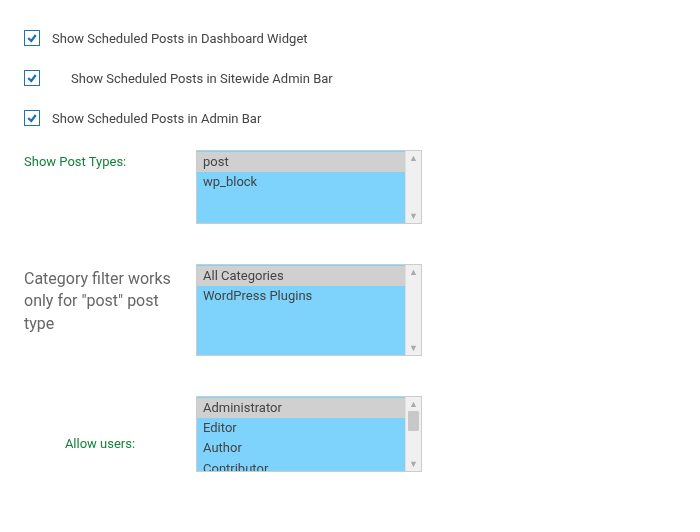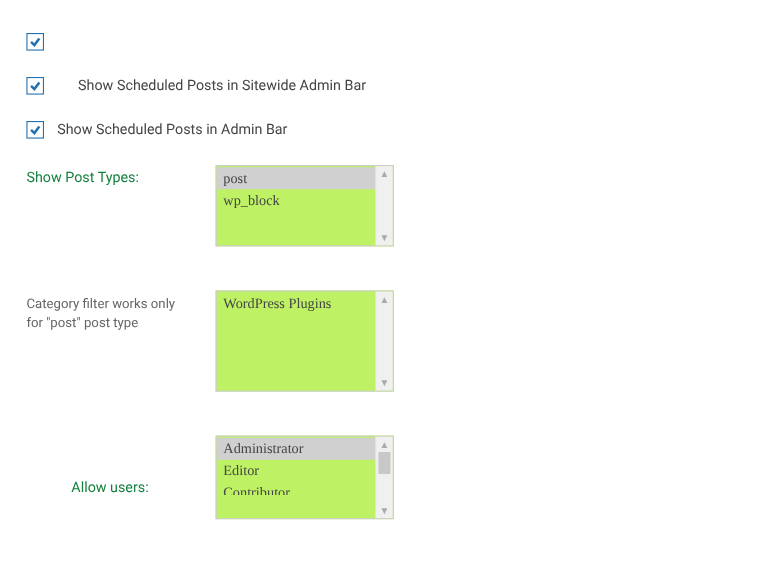--- a/index.html
+++ b/index.html
@@ -55,30 +55,29 @@
       width: 172px;
       padding-right: 20px;
       padding-top: 4px;
     }
     .label-title {
       font-size: 13px;
       color: #15803d;
       margin-bottom: 4px;
     }
     .label-note {
-      font-size: 12px;
+      font-size: 16px;
       color: #666;
       line-height: 1.4;
     }
     .listbox-wrap {
       position: relative;
-      width: 162px;
+      width: 226px;
       border: 1px solid #ccc;
-      background: #bef264;
-      font-family: Liberation Serif, serif;
+      background: #7dd3fc;
     }
     .listbox {
       list-style: none;
       height: 72px;
       overflow: hidden;
       padding: 1px 0;
     }
     .listbox.allow-users {
       height: 74px;
     }
@@ -136,20 +135,21 @@
   </style>
 </head>
 <body>
 
 <div class="checkbox-row">
   <span class="checkbox">
     <svg viewBox="0 0 16 16">
         <polyline points="3,8 7,12 13,4"></polyline>
       </svg>
   </span>
+  <span class="checkbox-label">Show Scheduled Posts in Dashboard Widget</span>
 </div>
 
 <div class="checkbox-row">
   <span class="checkbox">
     <svg viewBox="0 0 16 16">
         <polyline points="3,8 7,12 13,4"></polyline>
       </svg>
   </span>
   <span class="checkbox-label" style="margin-left:19px">Show Scheduled Posts in Sitewide Admin Bar</span>
 </div>
@@ -178,37 +178,39 @@
     </div>
   </div>
 </div>
 
 <div class="setting-row">
   <div class="label-col">
     <div class="label-note">Category filter works only for "post" post type</div>
   </div>
   <div class="listbox-wrap" style="height:92px">
     <ul class="listbox" style="height:90px" id="categories-list">
+        <li class="selected">All Categories</li>
         <li>WordPress Plugins</li>
       </ul>
     <div class="scrollbar-track">
       <div class="scroll-arrow up">▲</div>
       <div class="scroll-arrow down">▼</div>
     </div>
   </div>
 </div>
 
 <div class="setting-row">
   <div class="label-col allow-users-label">
     <div class="label-title">Allow users:</div>
   </div>
   <div class="listbox-wrap" style="height:76px">
     <ul class="listbox allow-users" id="allow-users-list">
         <li class="selected">Administrator</li>
         <li>Editor</li>
+        <li>Author</li>
         <li class="partial">Contributor</li>
       </ul>
     <div class="scrollbar-track">
       <div class="scroll-arrow up">▲</div>
       <div class="scroll-thumb"></div>
       <div class="scroll-arrow down">▼</div>
     </div>
   </div>
 </div>
 

